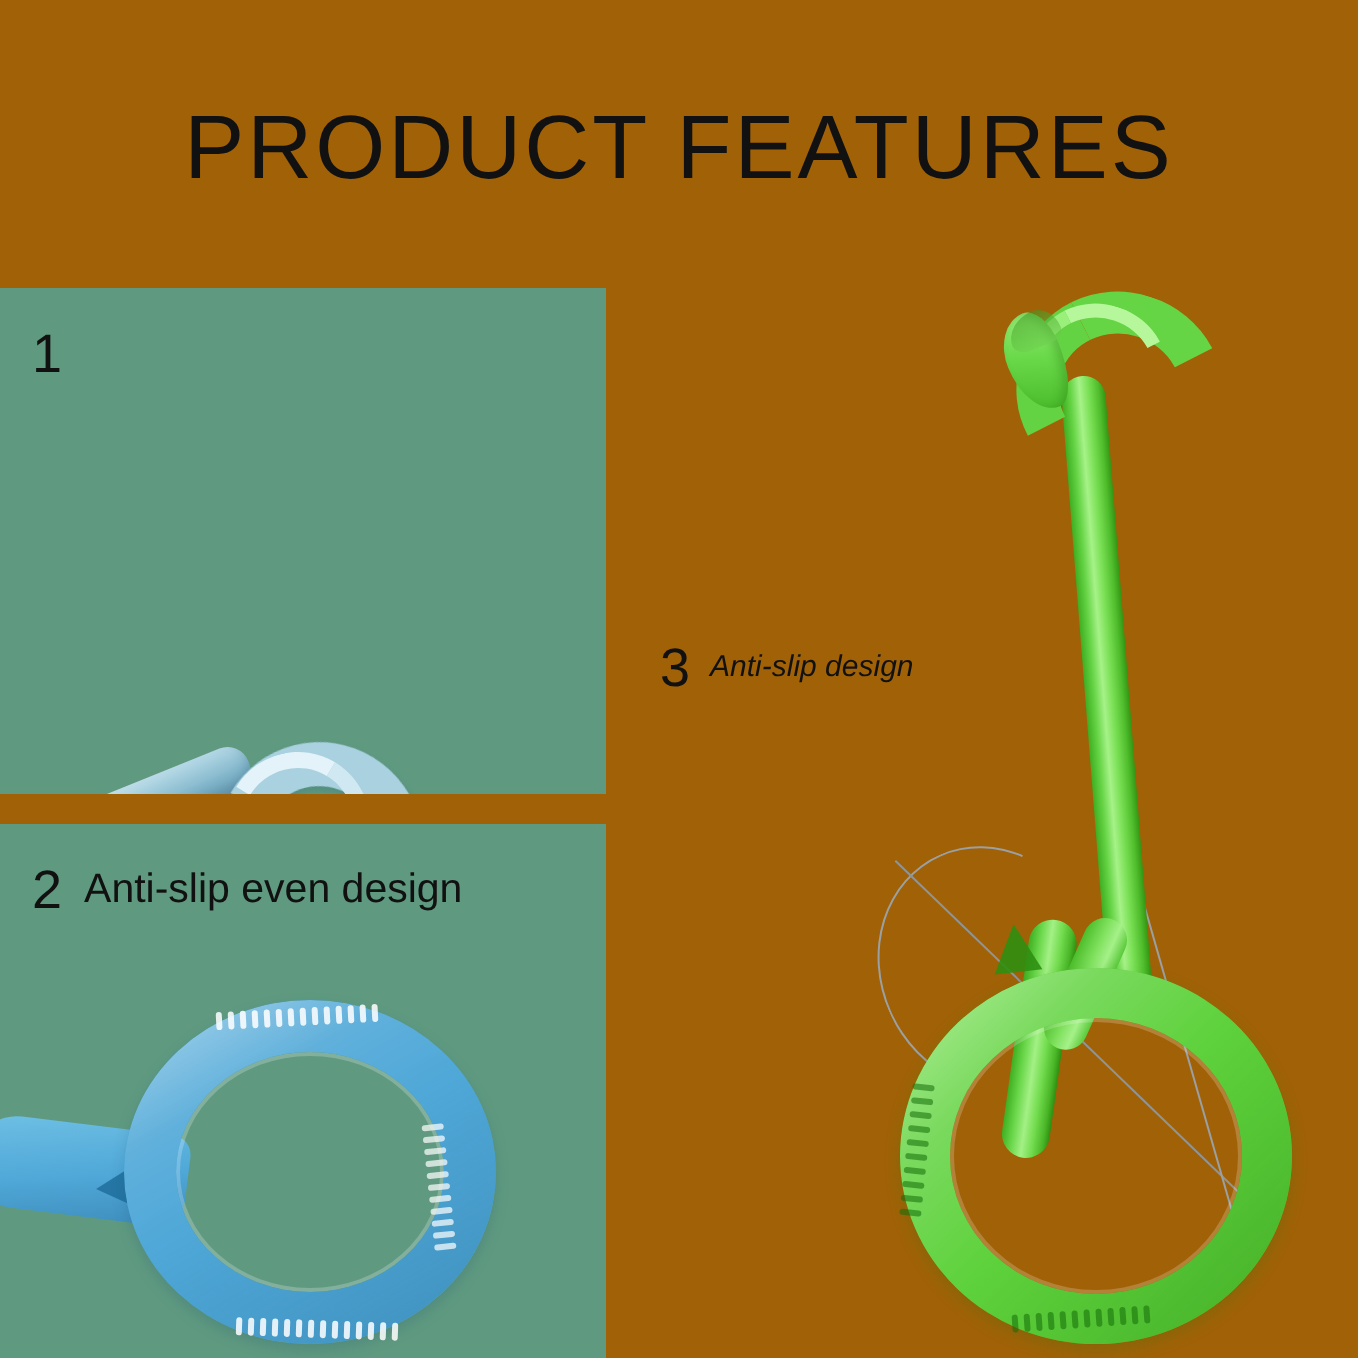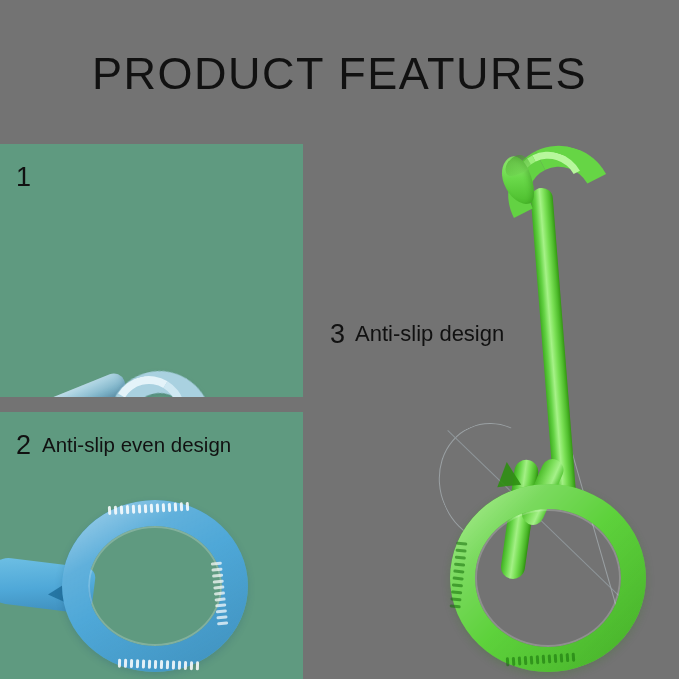--- a/index.html
+++ b/index.html
@@ -4,21 +4,21 @@
 <style>
   html, body {
     margin: 0;
     padding: 0;
     background: #ffffff;
   }
   #page {
     position: relative;
     width: 679px;
     height: 679px;
-    background: #737373;
+    background: #a16207;
     overflow: hidden;
     font-family: "Liberation Sans", sans-serif;
   }
 
   
   #page-title {
     position: absolute;
     left: 0;
     top: 48px;
     width: 679px;
@@ -60,21 +60,21 @@
   }
   #caption-1 { left: 16px; top: 164px; }
   #caption-2 { left: 16px; top: 432px; }
 
   
   #caption-3 {
     left: 330px;
     top: 321px;
   }
   #caption-3 .num { font-size: 27px; margin-right: 10px; }
-  #caption-3 .txt { font-size: 22px; }
+  #caption-3 .txt { font-size: 15px; font-style: italic; }
 
   
   .hook {
     position: absolute;
     transform-origin: 0 0;
   }
   .hook .shaft {
     position: absolute;
     border-radius: 11px;
   }

